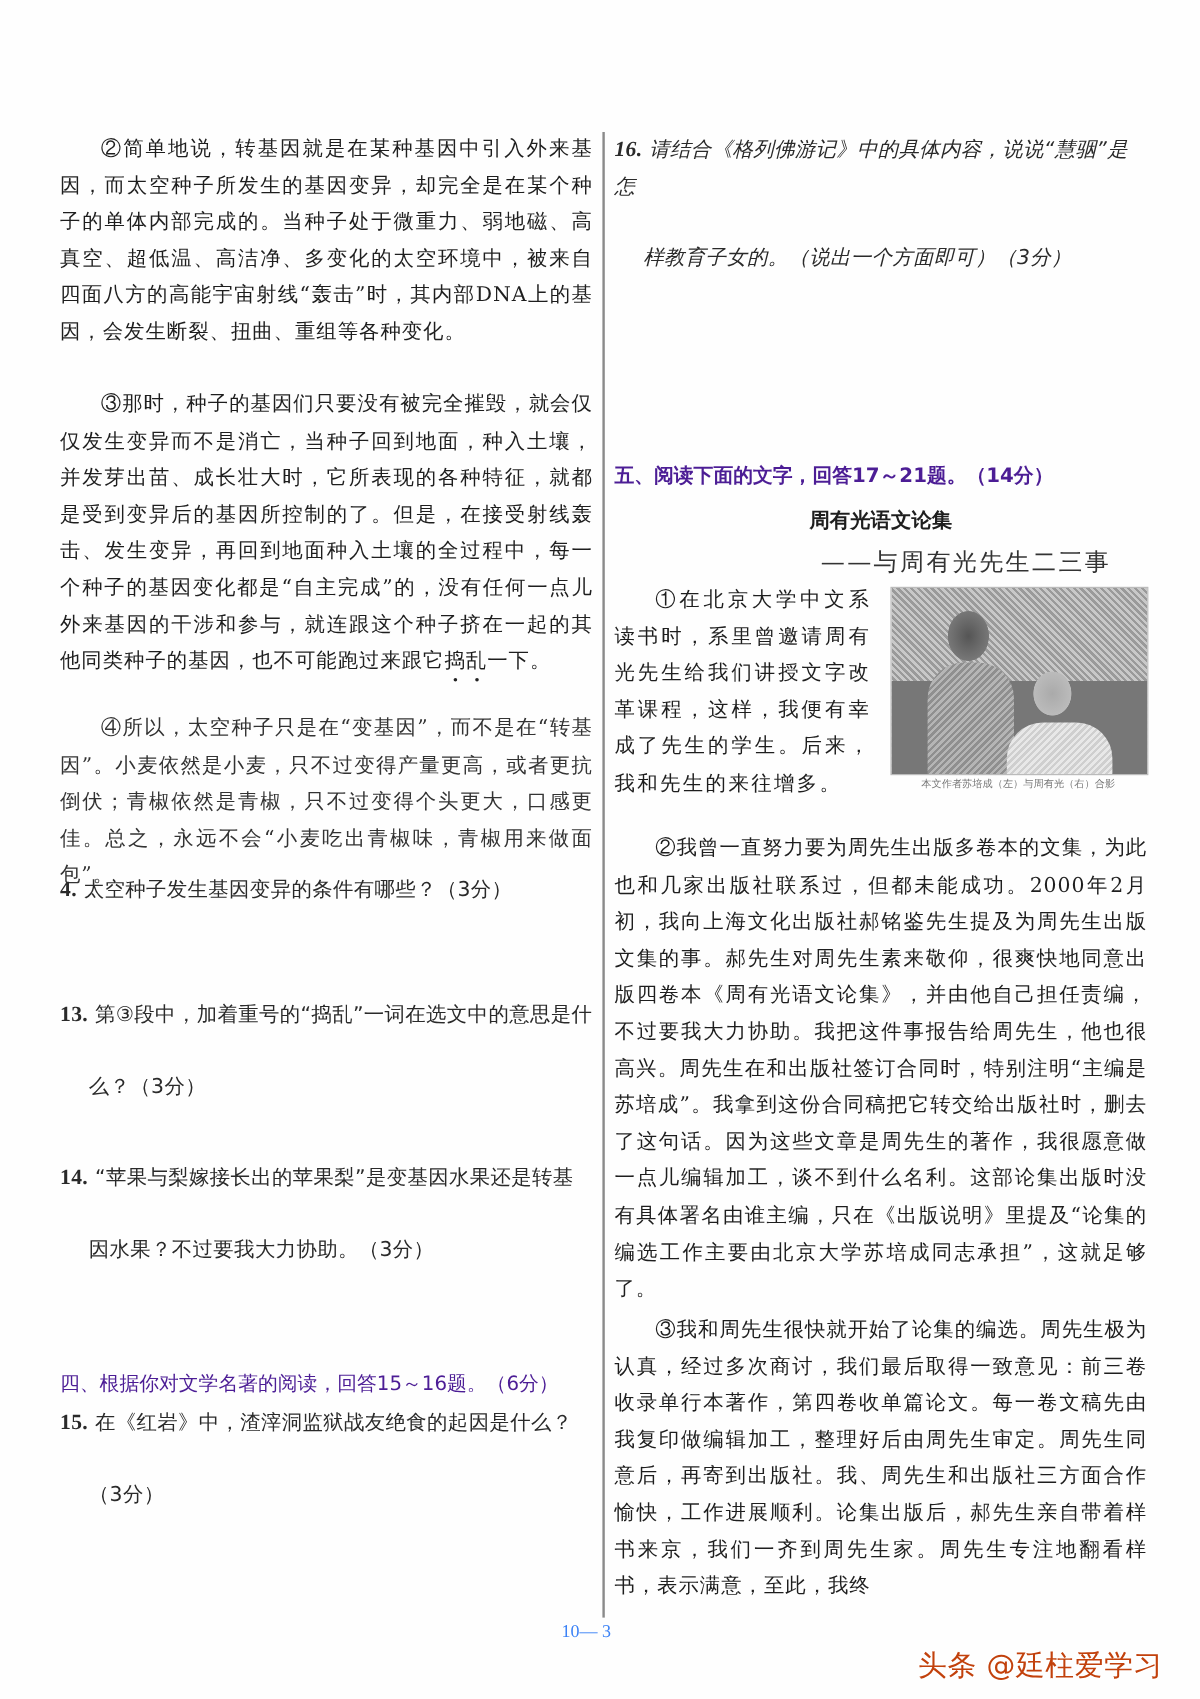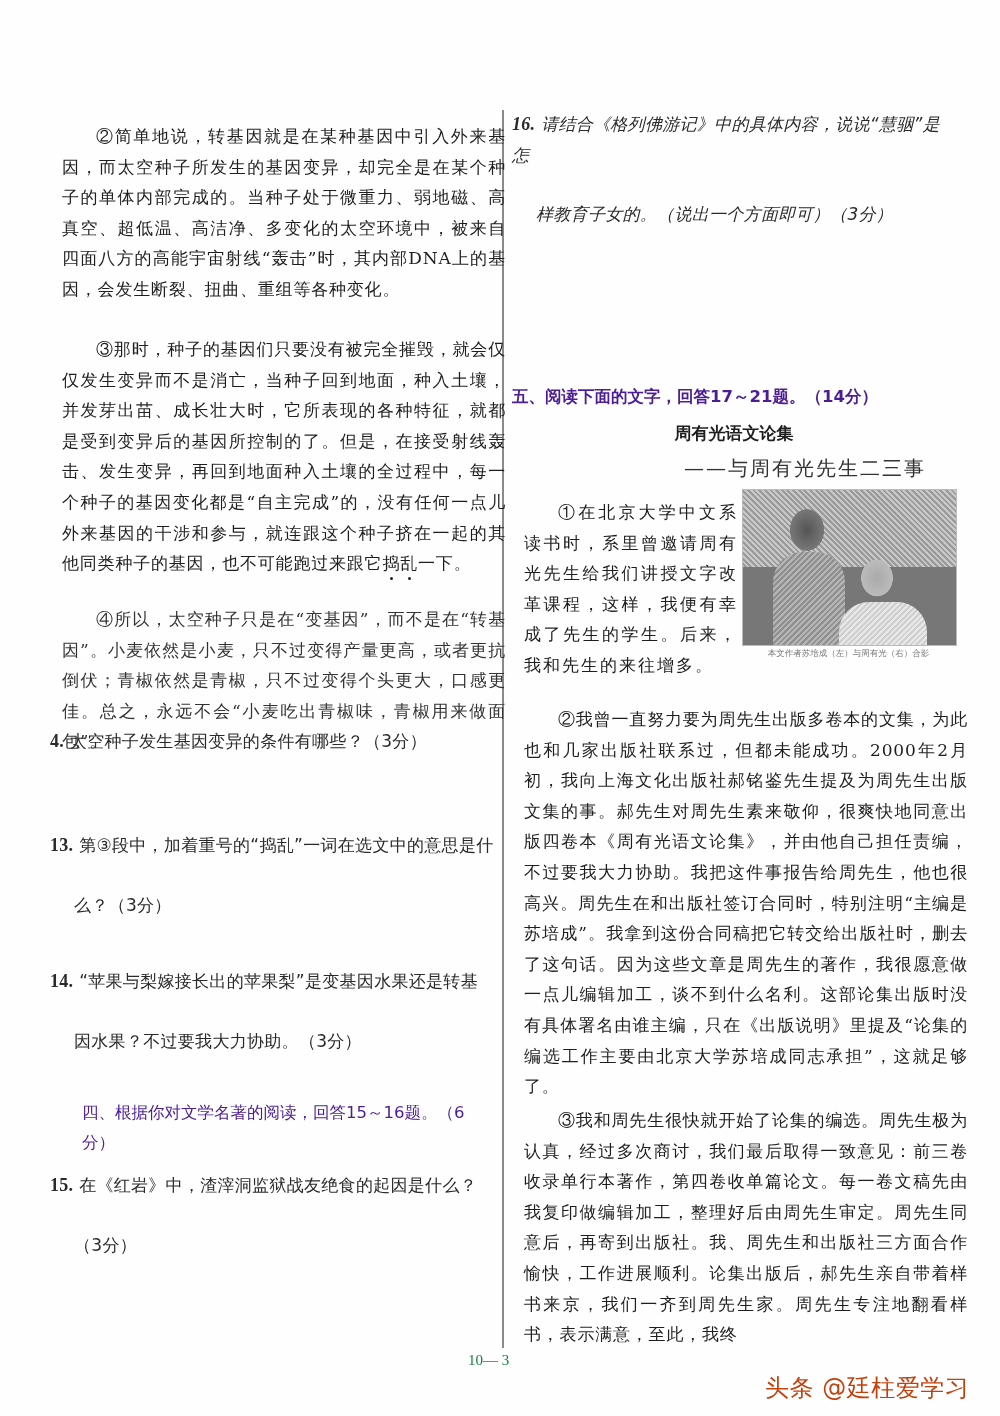--- a/index.html
+++ b/index.html
@@ -3,21 +3,21 @@
 <meta charset="utf-8">
 <style>
   html, body { margin:0; padding:0; background:#fefefe; }
   body { width:1000px; height:1416px; position:relative; overflow:hidden;
          font-family:"DejaVu Serif","Liberation Serif",serif; color:#1e1e1e; }
   .col { position:absolute; top:0; }
   .left { left:50px; width:444px; }
   .right { left:512px; width:444px; }
   .divider { position:absolute; left:502px; top:110px; width:2px; height:1238px; background:#8a8a8a; }
   .p { position:absolute; font-size:17px; line-height:30.6px; text-align:justify;
-       text-align-last:left; letter-spacing:0.8px; margin:12px; }
+       text-align-last:left; letter-spacing:0.8px; margin:0; }
   .indent { text-indent:34px; }
   .q { position:absolute; font-family:"DejaVu Sans","Liberation Sans",sans-serif;
        font-size:17px; line-height:30.6px; margin:0; color:#2a2a2a; letter-spacing:0.3px; }
   .q .num { font-weight:bold; font-family:"Liberation Serif","DejaVu Serif",serif; font-size:18px; }
   .q .cont { display:block; padding-left:24px;margin-top:29px; }
   .sec { position:absolute; font-family:"DejaVu Sans","Liberation Sans",sans-serif;
          font-size:16.5px; line-height:30px; margin:0; color:#4c1d95; }
   .sec.bold { font-weight:bold; }
   .title { position:absolute; left:0; width:444px; text-align:center; font-weight:bold;
            font-family:"DejaVu Sans","Liberation Sans",sans-serif; font-size:17px; }
@@ -34,21 +34,21 @@
            border:1px solid #bbb; }
   .photo .person1 { position:absolute; left:30px; top:62px; width:72px; height:93px;
                     background:repeating-linear-gradient(135deg,#8f8f8f 0 2px,#b5b5b5 2px 4px);
                     border-radius:30px 30px 0 0; }
   .photo .person2 { position:absolute; left:96px; top:112px; width:88px; height:43px;
                     background:repeating-linear-gradient(135deg,#cfcfcf 0 2px,#e8e8e8 2px 4px);
                     border-radius:30px 30px 0 0; }
   .caption { position:absolute; left:742px; top:648px; width:213px; text-align:center;
              font-size:8.5px; color:#777; font-family:"DejaVu Sans","Liberation Sans",sans-serif; }
   .pageno { position:absolute; left:468px; top:1352px; font-size:15px;
-            font-family:"Liberation Serif","DejaVu Serif",serif; color:#15803d; }
+            font-family:"Liberation Serif","DejaVu Serif",serif; color:#3b82f6; }
   .watermark { position:absolute; left:765px; top:1372px; font-size:24px;
                font-family:"DejaVu Sans","Liberation Sans",sans-serif; color:#c2410c;
                text-shadow:1px 1px 0 #fff, -1px -1px 0 #fff; letter-spacing:0.5px; }
   .ghost { position:absolute; font-size:120px; color:rgba(0,0,0,0.025); transform:rotate(-45deg);
            font-family:"DejaVu Sans",sans-serif; pointer-events:none; }
 </style>
 </head>
 <body>
 
 <div class="ghost" style="left:150px;top:600px;">​</div>
@@ -61,21 +61,21 @@
   <p class="p indent" style="top:322px;width:444px;"><span>③那时，种子的基因们只要没有被完全摧毁，就会仅仅发生变异而不是消亡，当种子回到地面，种入土壤，并发芽出苗、成长壮大时，它所表现的各种特征，就都是受到变异后的基因所控制的了。但是，在接受射线轰击、发生变异，再回到地面种入土壤的全过程中，每一个种子的基因变化都是“自主完成”的，没有任何一点儿外来基因的干涉和参与，就连跟这个种子挤在一起的其他同类种子的基因，也不可能跑过来跟它</span><span class="dot">捣</span><span class="dot">乱</span><span>一下。</span></p>
 
   <p class="p indent" style="top:592px;width:444px;color:#333;">④所以，太空种子只是在“变基因”，而不是在“转基因”。小麦依然是小麦，只不过变得产量更高，或者更抗倒伏；青椒依然是青椒，只不过变得个头更大，口感更佳。总之，永远不会“小麦吃出青椒味，青椒用来做面包”。</p>
 
   <p class="q" style="top:726px;"><span class="num">4.</span> <span>太空种子发生基因变异的条件有哪些？（3分）</span></p>
 
   <p class="q" style="top:830px;width:444px;"><span class="num">13.</span> <span>第③段中，加着重号的“捣乱”一词在选文中的意思是什</span><span class="cont">么？（3分）</span></p>
 
   <p class="q" style="top:966px;width:444px;"><span class="num">14.</span> <span>“苹果与梨嫁接长出的苹果梨”是变基因水果还是转基</span><span class="cont">因水果？不过要我大力协助。（3分）</span></p>
 
-  <p class="sec" style="top:1098px;margin-left:32px;">四、根据你对文学名著的阅读，回答15～16题。（6分）</p>
+  <p class="sec" style="top:1138px;">四、根据你对文学名著的阅读，回答15～16题。（6分）</p>
 
   <p class="q" style="top:1170px;width:444px;"><span class="num">15.</span> <span>在《红岩》中，渣滓洞监狱战友绝食的起因是什么？</span><span class="cont">（3分）</span></p>
 </div>
 
 <div class="col right">
   <p class="q" style="top:109px;width:444px;font-style:italic;"><span class="num">16.</span> <span>请结合《格列佛游记》中的具体内容，说说“慧骃”是怎</span><span class="cont">样教育子女的。（说出一个方面即可）（3分）</span></p>
 
   <p class="sec bold" style="top:382px;">五、阅读下面的文字，回答17～21题。（14分）</p>
 
   <div class="title" style="top:422px;">周有光语文论集</div>

